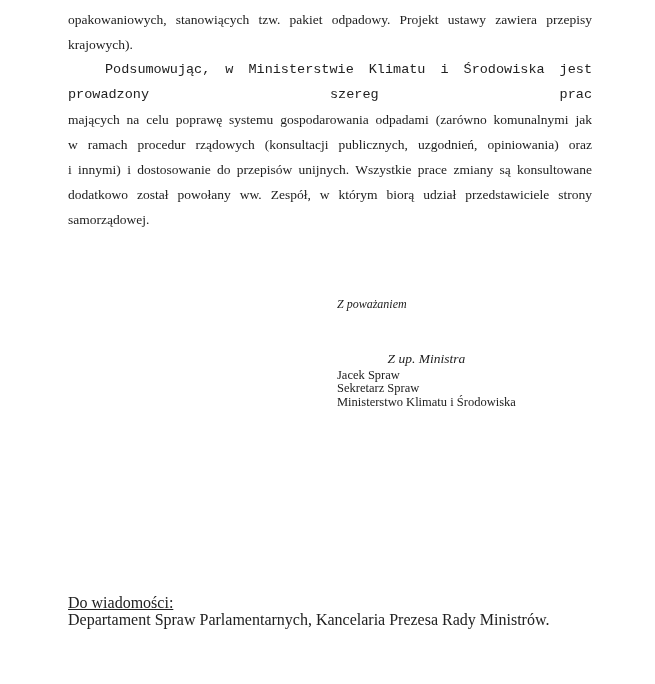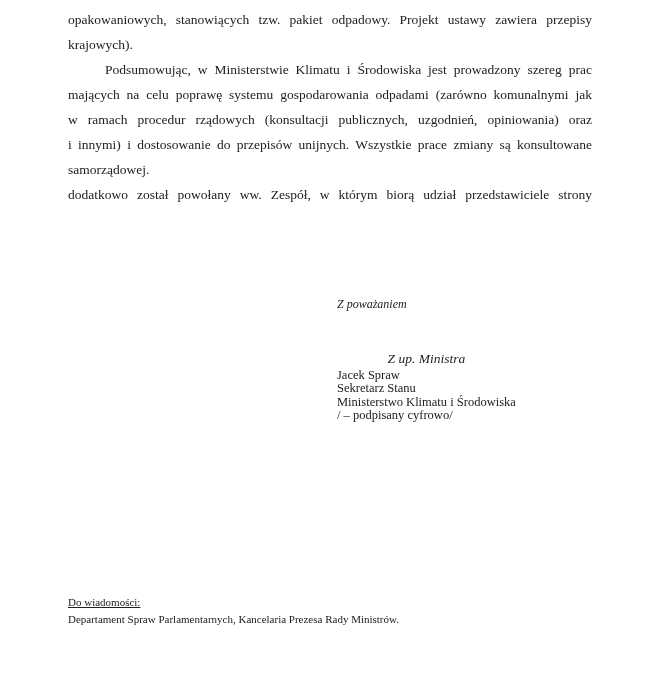--- a/index.html
+++ b/index.html
@@ -23,20 +23,21 @@
   .line {
     text-align: justify;
     text-align-last: justify;
     white-space: normal;
   }
   .line.last {
     text-align-last: left;
   }
   .line.indent {
     text-indent: 37px;
+    font-family: Liberation Mono, monospace;
   }
   .closing {
     position: absolute;
     left: 337px;
     top: 297px;
     font-style: italic;
     font-size: 12px;
   }
   .signature {
     position: absolute;
@@ -48,21 +49,21 @@
   .sig-auth {
     font-style: italic;
     font-size: 13.5px;
     margin-bottom: 3px;
     text-align: center;
   }
   .cc {
     position: absolute;
     left: 68px;
     top: 594px;
-    font-size: 11px;
+    font-size: 16px;
     line-height: 17px;
   }
   .cc-label {
     text-decoration: underline;
   }
 </style>
 </head>
 <body>
 
 <div class="page">
@@ -70,33 +71,32 @@
   <div class="main-text">
     <div>
       <div class="line">opakowaniowych, stanowiących tzw. pakiet odpadowy. Projekt ustawy zawiera przepisy</div>
       <div class="line last">krajowych).</div>
     </div>
     <div>
       <div class="line indent">Podsumowując, w Ministerstwie Klimatu i Środowiska jest prowadzony szereg prac</div>
       <div class="line">mających na celu poprawę systemu gospodarowania odpadami (zarówno komunalnymi jak</div>
       <div class="line">w ramach procedur rządowych (konsultacji publicznych, uzgodnień, opiniowania) oraz</div>
       <div class="line">i innymi) i dostosowanie do przepisów unijnych. Wszystkie prace zmiany są konsultowane</div>
+      <div class="line">dodatkowo został powołany ww. Zespół, w którym biorą udział przedstawiciele strony</div>
       <div class="line last">samorządowej.</div>
-      <div class="line">dodatkowo został powołany ww. Zespół, w którym biorą udział przedstawiciele strony</div>
     </div>
   </div>
 
   <div class="closing">Z poważaniem</div>
 
   <div class="signature">
     <div class="sig-auth">Z up. Ministra</div>
     <div>Jacek Spraw</div>
-    <div>Sekretarz Stanu</div>
+    <div>Sekretarz Spraw</div>
     <div>Ministerstwo Klimatu i Środowiska</div>
-    <div>/ – podpisany cyfrowo/</div>
   </div>
 
   <div class="cc">
     <div class="cc-label">Do wiadomości:</div>
     <div>Departament Spraw Parlamentarnych, Kancelaria Prezesa Rady Ministrów.</div>
   </div>
 
 </div>
 
 </body></html>

